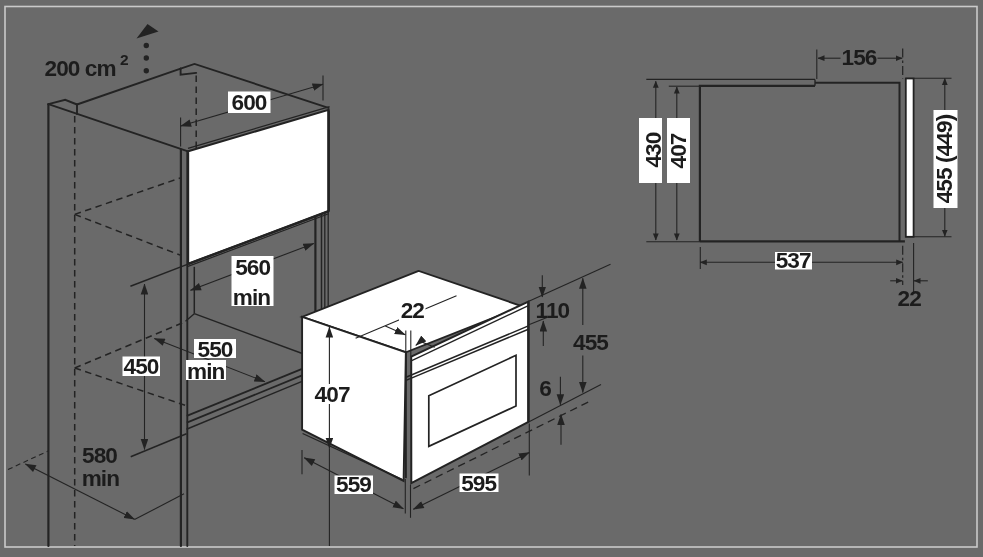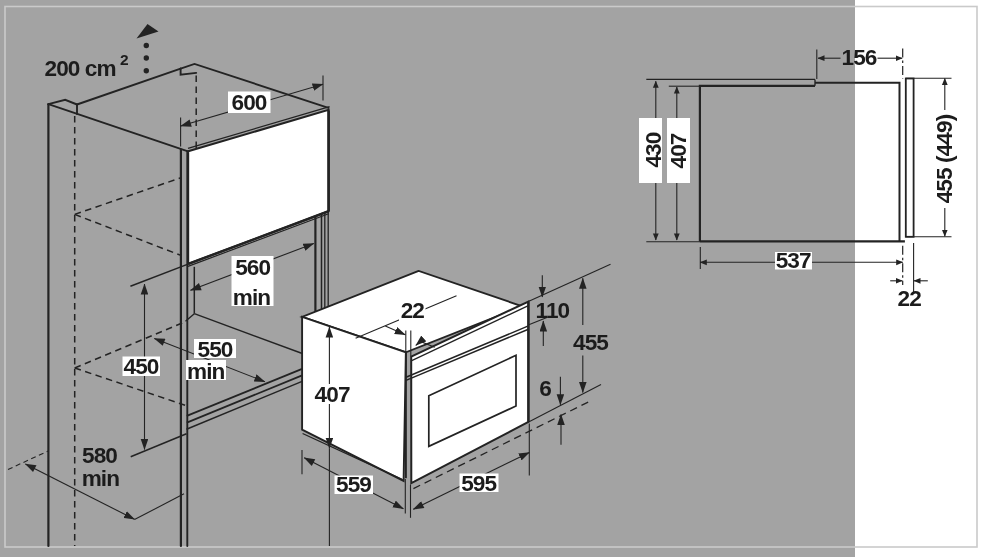--- a/index.html
+++ b/index.html
@@ -1,16 +1,16 @@
 <!DOCTYPE html>
 <html><head>
 <meta charset="utf-8">
 <style>
   html,body{margin:0;padding:0;background:#ffffff;}
-  .wrap{width:855px;height:557px;position:relative;background:#a3a3a3;filter:grayscale(1);}
+  .wrap{width:983px;height:557px;position:relative;background:#4d7c0f;filter:grayscale(1);}
   svg{display:block;}
   text{font-family:"Liberation Sans",sans-serif;font-weight:700;fill:#1c1c1e;}
 </style>
 </head>
 <body>
 <div class="wrap">
 <svg width="983" height="557" viewBox="0 0 983 557" xmlns="http://www.w3.org/2000/svg">
 <defs>
   <marker id="aE" markerUnits="userSpaceOnUse" markerWidth="13" markerHeight="8" refX="10.5" refY="3.8" orient="auto">
     <path d="M0,0 L11,3.8 L0,7.6 Z" fill="#232327"></path>

